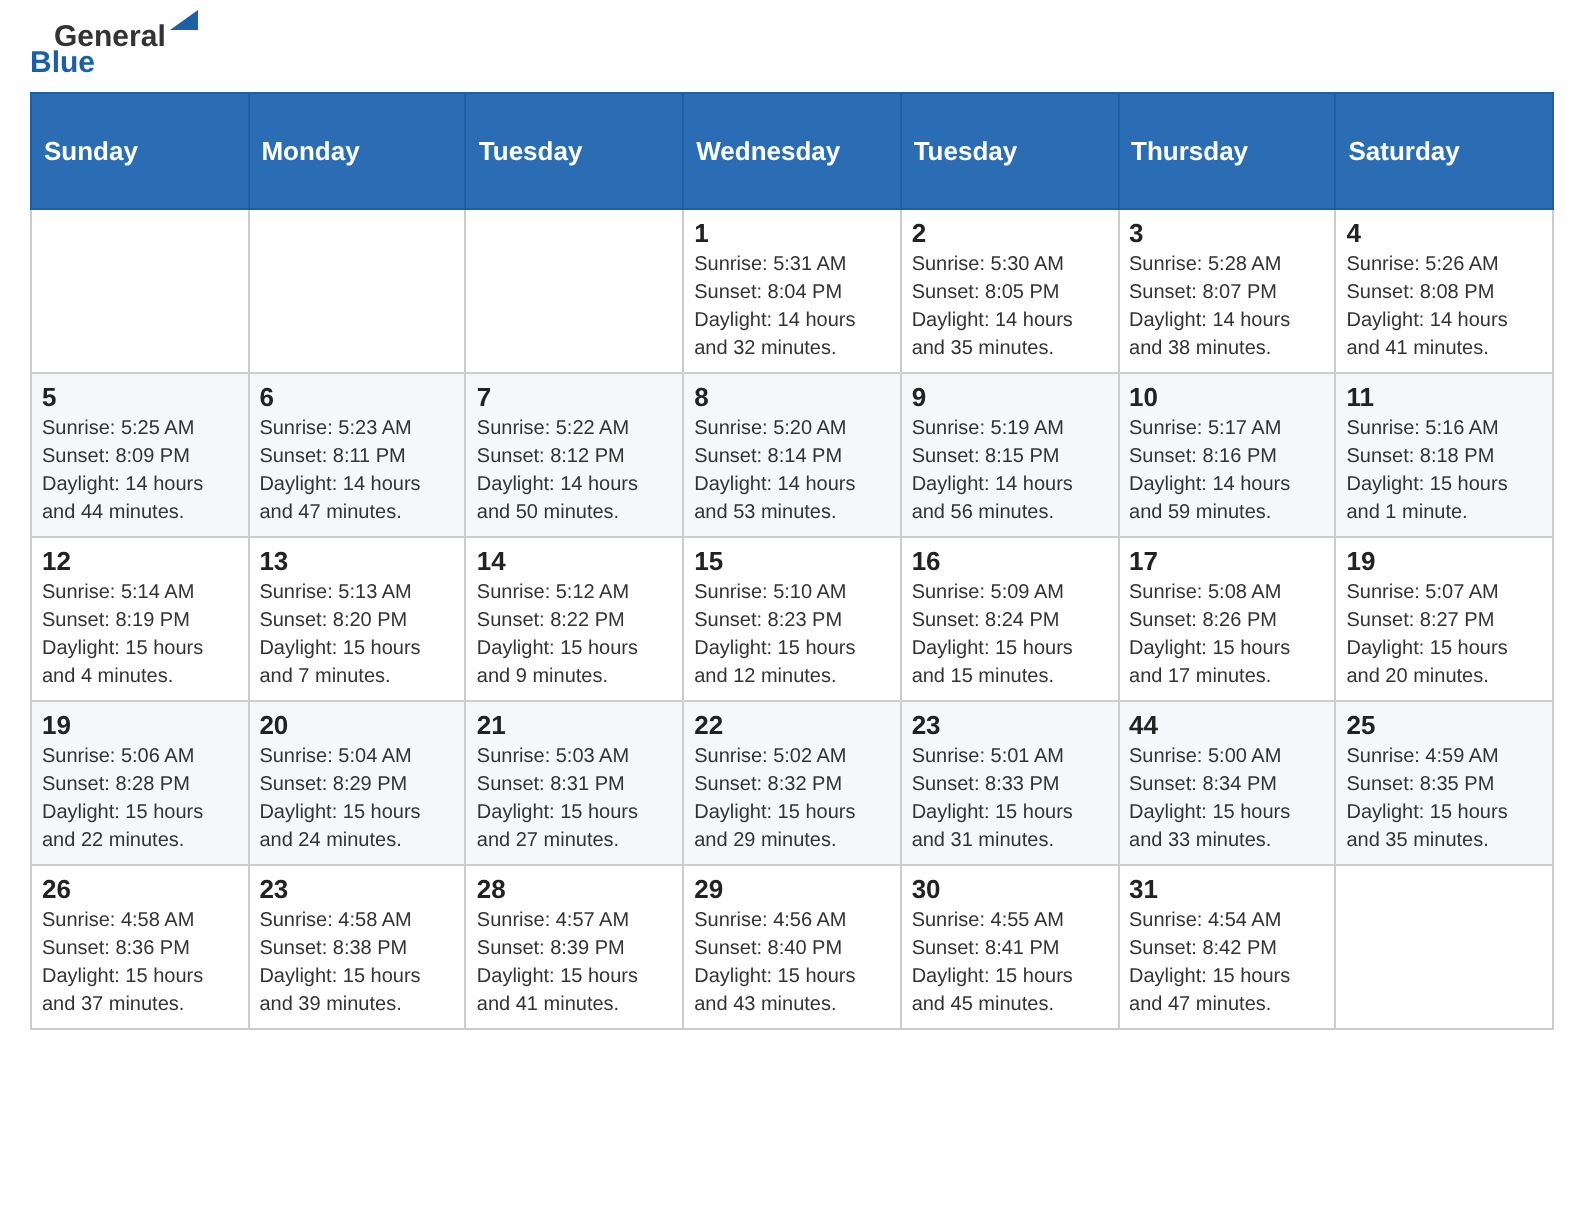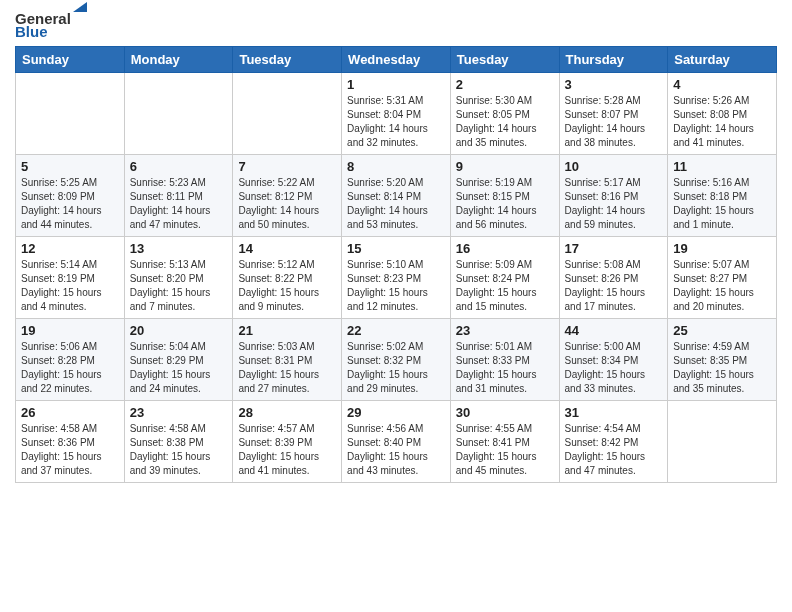--- a/index.html
+++ b/index.html
@@ -41,21 +41,21 @@
     }
     .calendar-table {
       width: 100%;
       border-collapse: collapse;
       table-layout: fixed;
     }
     .calendar-table th {
       background-color: #2a6db5;
       color: white;
       text-align: left;
-      padding: 5px 6px;
+      padding: 21px 6px;
       font-size: 13px;
       font-weight: bold;
       border: 1px solid #1a5fa8;
     }
     .calendar-table td {
       border: 1px solid #ccc;
       vertical-align: top;
       padding: 4px 5px;
       font-size: 10.5px;
       color: #222;
@@ -82,21 +82,21 @@
     }
   </style>
 </head>
 <body>
 
 <div class="container">
   <div class="header-row">
     <div class="logo">
   <div style="display:flex; align-items:center; gap:0px;">
     <div>
-      <div style="display:flex; ">
+      <div style="display:flex; align-items:center;margin-left:12px;">
         <span style="font-size:15px; font-weight:bold; color:#333;">General</span>
         <svg width="20" height="20" viewBox="0 0 20 20" style="margin-left:2px; margin-top:-8px;">
           <polygon points="0,10 14,10 14,0" fill="#1a5fa8"></polygon>
         </svg>
       </div>
       <div style="font-size:15px; font-weight:bold; color:#1a5fa8; margin-top:-4px;">Blue</div>
     </div>
   </div>
 </div>
     <div class="title-block">

